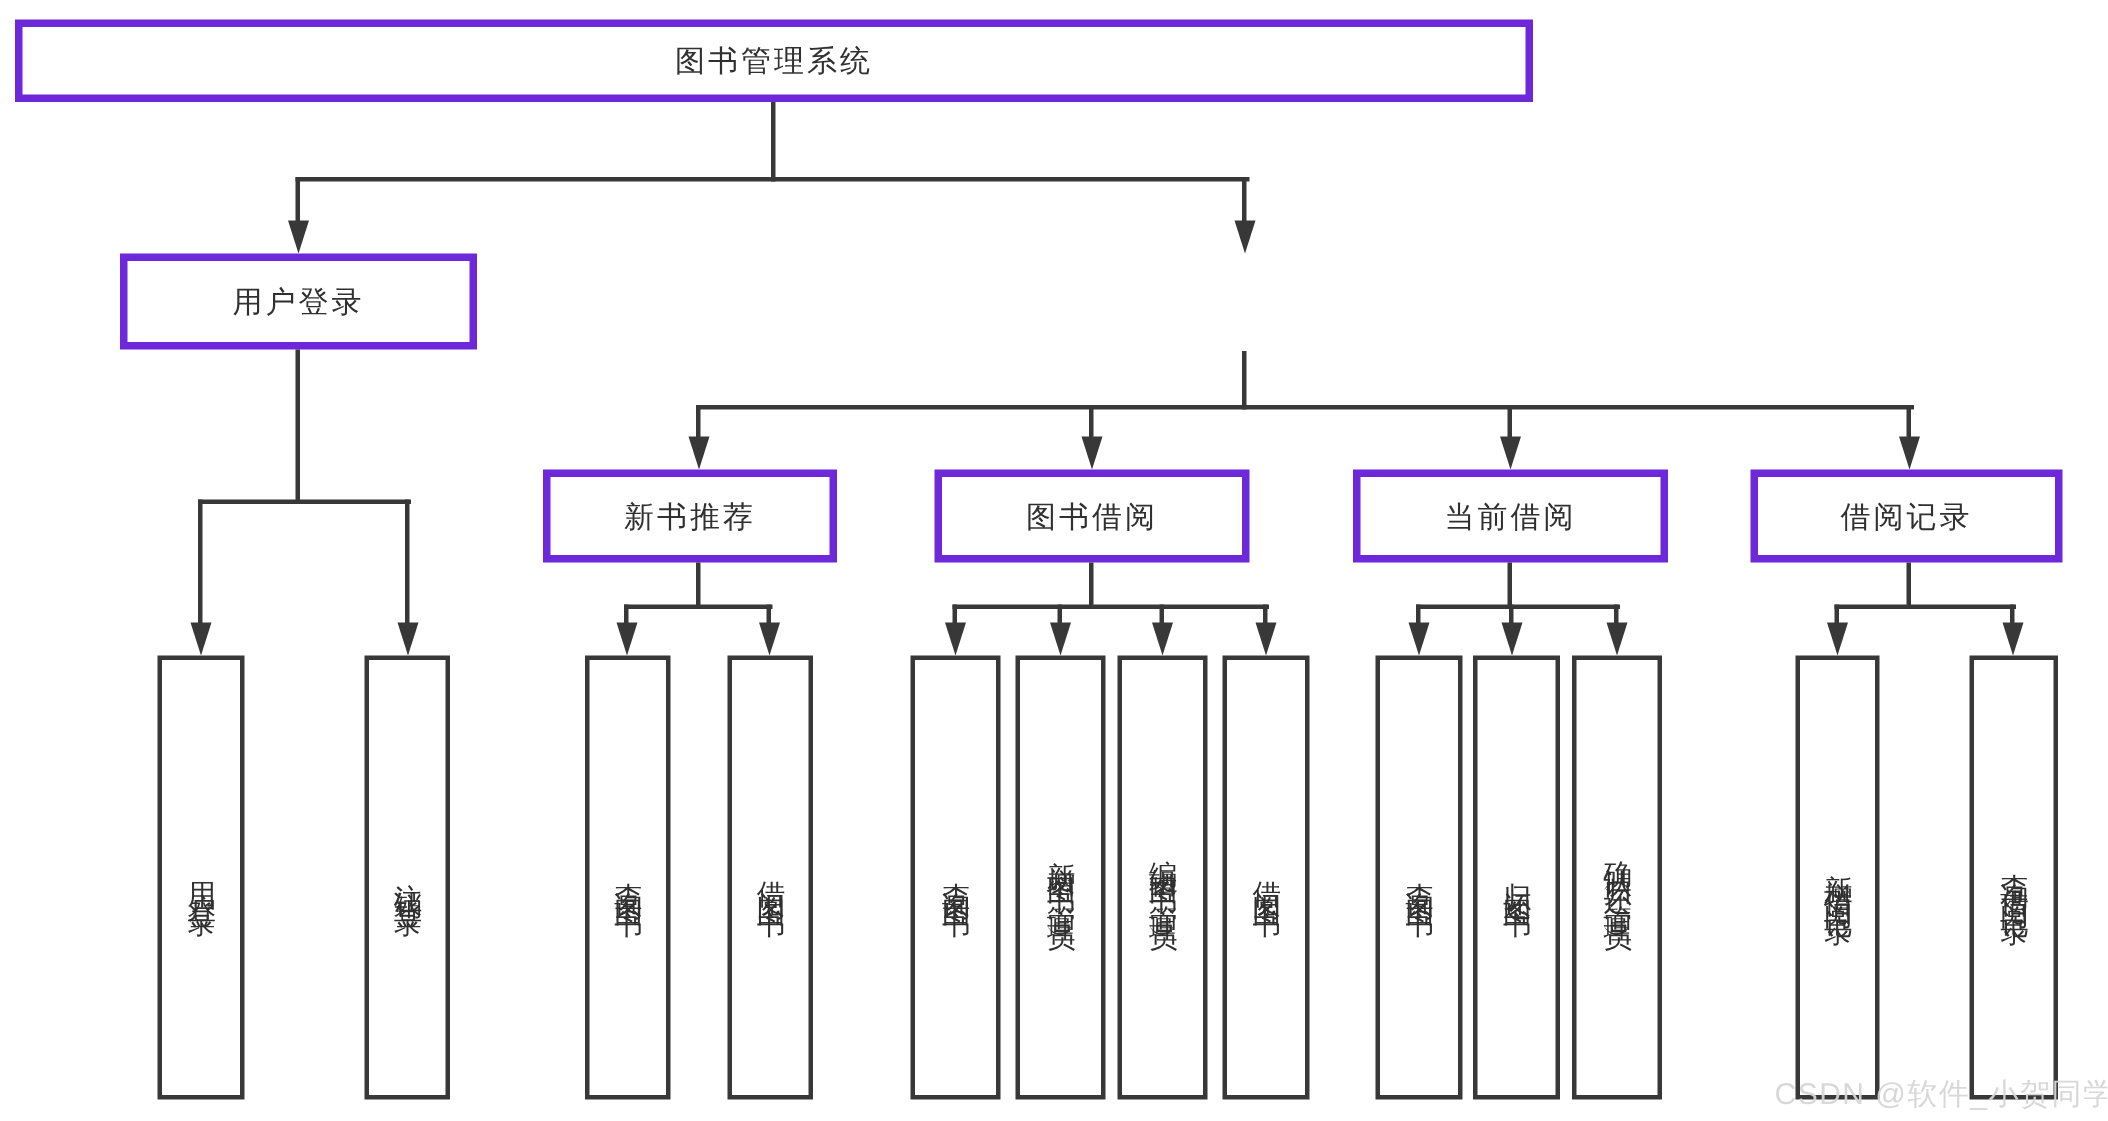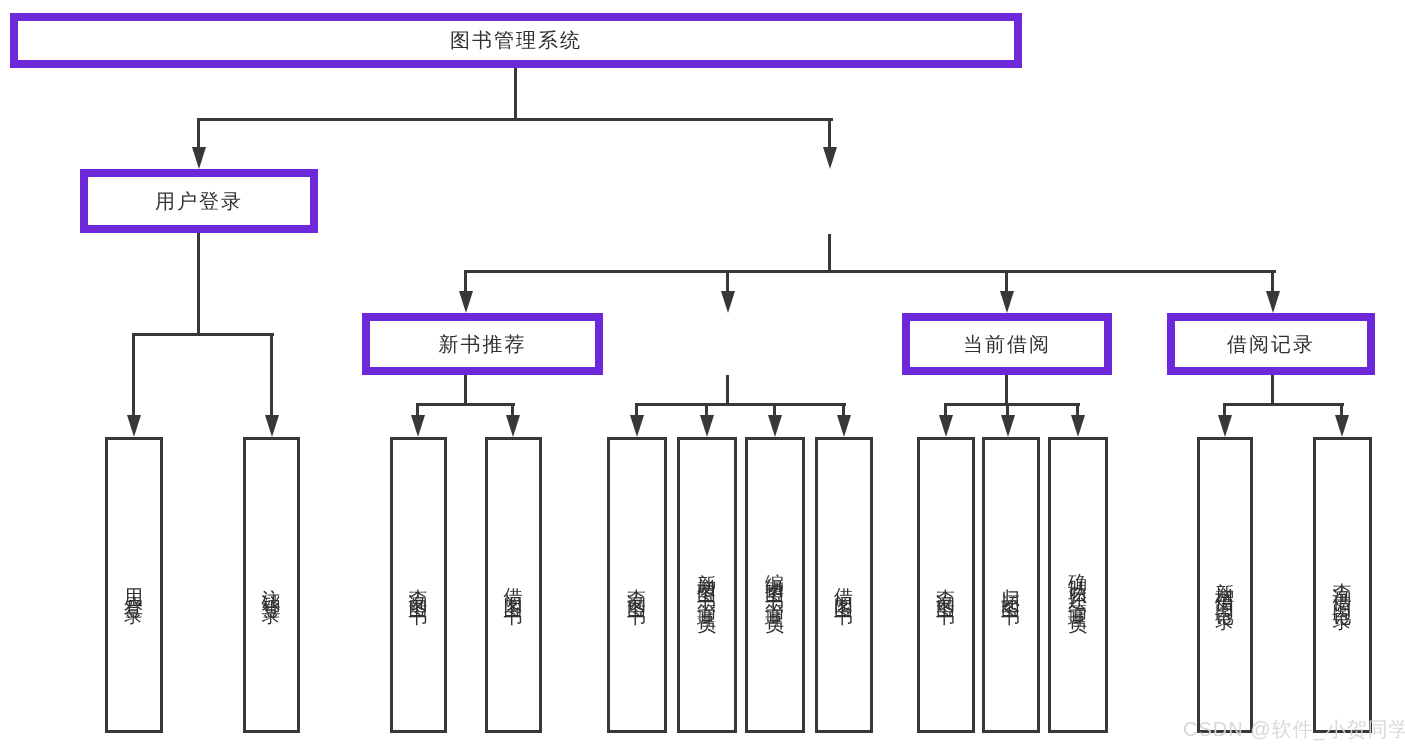--- a/index.html
+++ b/index.html
@@ -7,21 +7,21 @@
     position:relative;
     width:1405px;height:747px;
     background:#ffffff;
     font-family:"Liberation Sans","DejaVu Sans",sans-serif;
     color:#303030;
     overflow:hidden;
   }
   .hbox{
     position:absolute;
     box-sizing:border-box;
-    border:8px solid #6d28d9;
+    border:5px solid #6d28d9;
     background:#ffffff;
     display:flex;align-items:center;justify-content:center;
     font-size:20px;
     letter-spacing:2px;
     white-space:nowrap;
   }
   .vbox{
     position:absolute;
     box-sizing:border-box;
     border:3px solid #383838;
@@ -81,21 +81,22 @@
   <div class="hline" style="left:464px;top:270px;width:812px;"></div>
   <div class="vline" style="left:464px;top:270px;height:25px;"></div>
   <div class="arrow-down" style="left:459px;top:291px;"></div>
   <div class="vline" style="left:726px;top:270px;height:25px;"></div>
   <div class="arrow-down" style="left:721px;top:291px;"></div>
   <div class="vline" style="left:1005px;top:270px;height:25px;"></div>
   <div class="arrow-down" style="left:1000px;top:291px;"></div>
   <div class="vline" style="left:1271px;top:270px;height:25px;"></div>
   <div class="arrow-down" style="left:1266px;top:291px;"></div>
 
-  <div class="hbox" style="left:362px;top:313px;width:241px;height:62px;">新书推荐</div>
+  <div class="hbox" style="left:362px;top:313px;width:196px;height:62px;">新书推荐</div>
+  <div class="hbox" style="left:623px;top:313px;width:210px;height:62px;">图书借阅</div>
   <div class="hbox" style="left:902px;top:313px;width:210px;height:62px;">当前借阅</div>
   <div class="hbox" style="left:1167px;top:313px;width:208px;height:62px;">借阅记录</div>
 
   <div class="vline" style="left:464px;top:375px;height:31px;"></div>
   <div class="hline" style="left:416px;top:403px;width:99px;"></div>
   <div class="vline" style="left:416px;top:403px;height:17px;"></div>
   <div class="arrow-down" style="left:411px;top:415px;"></div>
   <div class="vline" style="left:511px;top:403px;height:17px;"></div>
   <div class="arrow-down" style="left:506px;top:415px;"></div>
 

